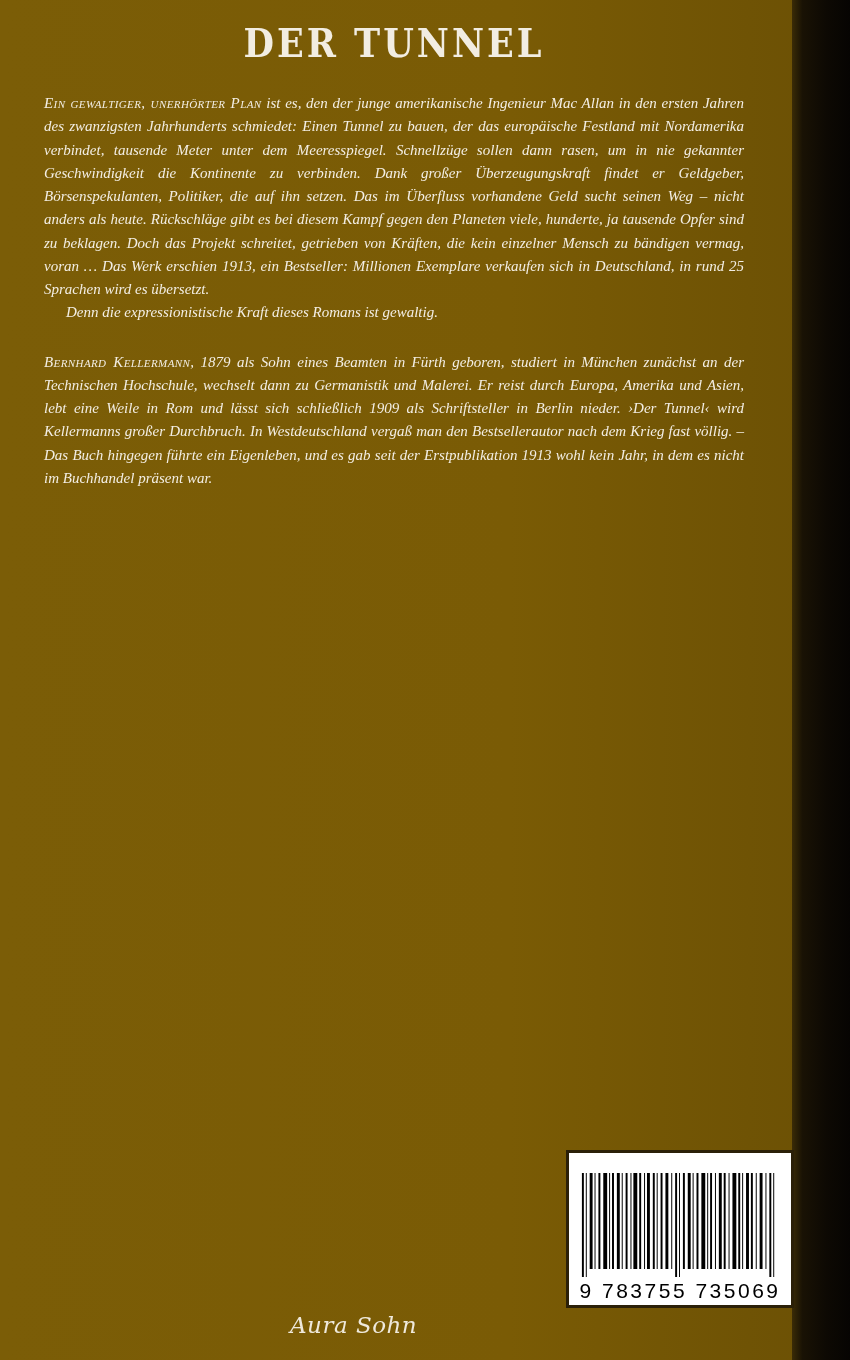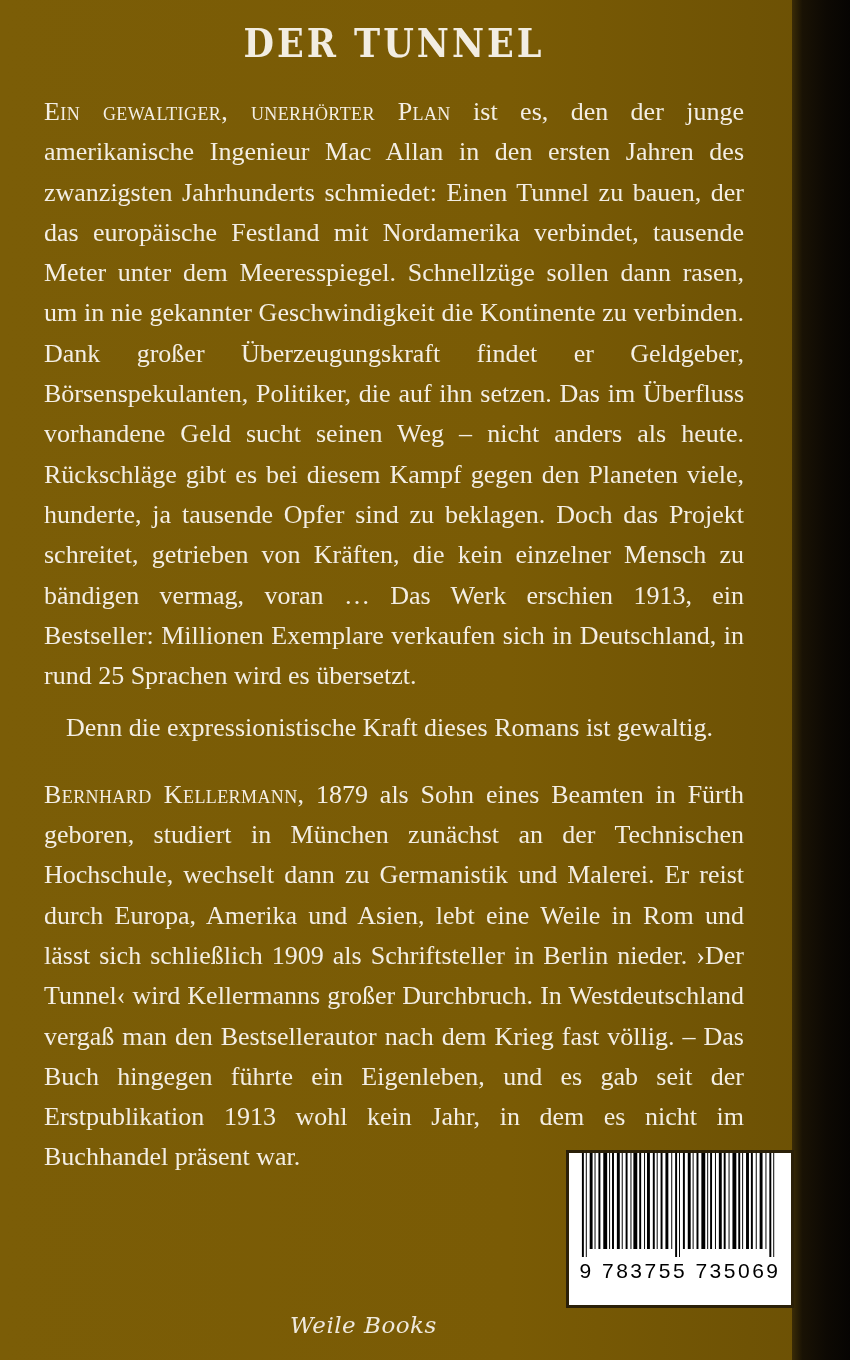--- a/index.html
+++ b/index.html
@@ -48,49 +48,50 @@
     font-weight: bold;
     font-size: 39px;
     letter-spacing: 3px;
     font-variant: small-caps;
     text-transform: uppercase;
     font-stretch: condensed;
   }
   .blurb {
     margin: 26px 0 0 0;
     color: #f3eee4;
-    font-size: 26px;
+    font-size: 15px;
     line-height: 1.55;
     text-align: justify;
     text-justify: inter-word;
     hyphens: auto;
+    font-style: italic;
   }
   .blurb p {
     margin: 0;
   }
   .blurb p + p {
-    margin-top: 12px;
+    margin-top: 0;
     text-indent: 22px;
   }
   .smallcaps {
     font-variant: small-caps;
     letter-spacing: 0.4px;
   }
   .bio {
   }
   .barcode-box {
     position: absolute;
     right: 56px;
     bottom: 52px;
     width: 228px;
     height: 158px;
     background: #ffffff;
     border: 3px solid #2b2008;
     box-sizing: border-box;
-    padding: 0 10px 4px 10px;
+    padding: 20px 10px 4px 10px;
   }
   .bars {
     height: 104px;
     width: 100%;
     display: block;
   }
   .barcode-digits {
     margin-top: 2px;
     text-align: center;
     font-family: "Liberation Sans", sans-serif;
@@ -178,15 +179,15 @@
         <rect x="182" y="0" width="1" height="96"></rect>
         <rect x="186" y="0" width="3" height="96"></rect>
         <rect x="192" y="0" width="1" height="96"></rect>
         <rect x="196" y="0" width="2" height="104"></rect>
         <rect x="200" y="0" width="1" height="104"></rect>
       </g>
     </svg>
     <div class="barcode-digits">9 783755 735069</div>
   </div>
 
-  <div class="publisher">Weile Books</div>
+  <div class="publisher">Aura Sohn</div>
 
 </div>
 
 </body></html>

